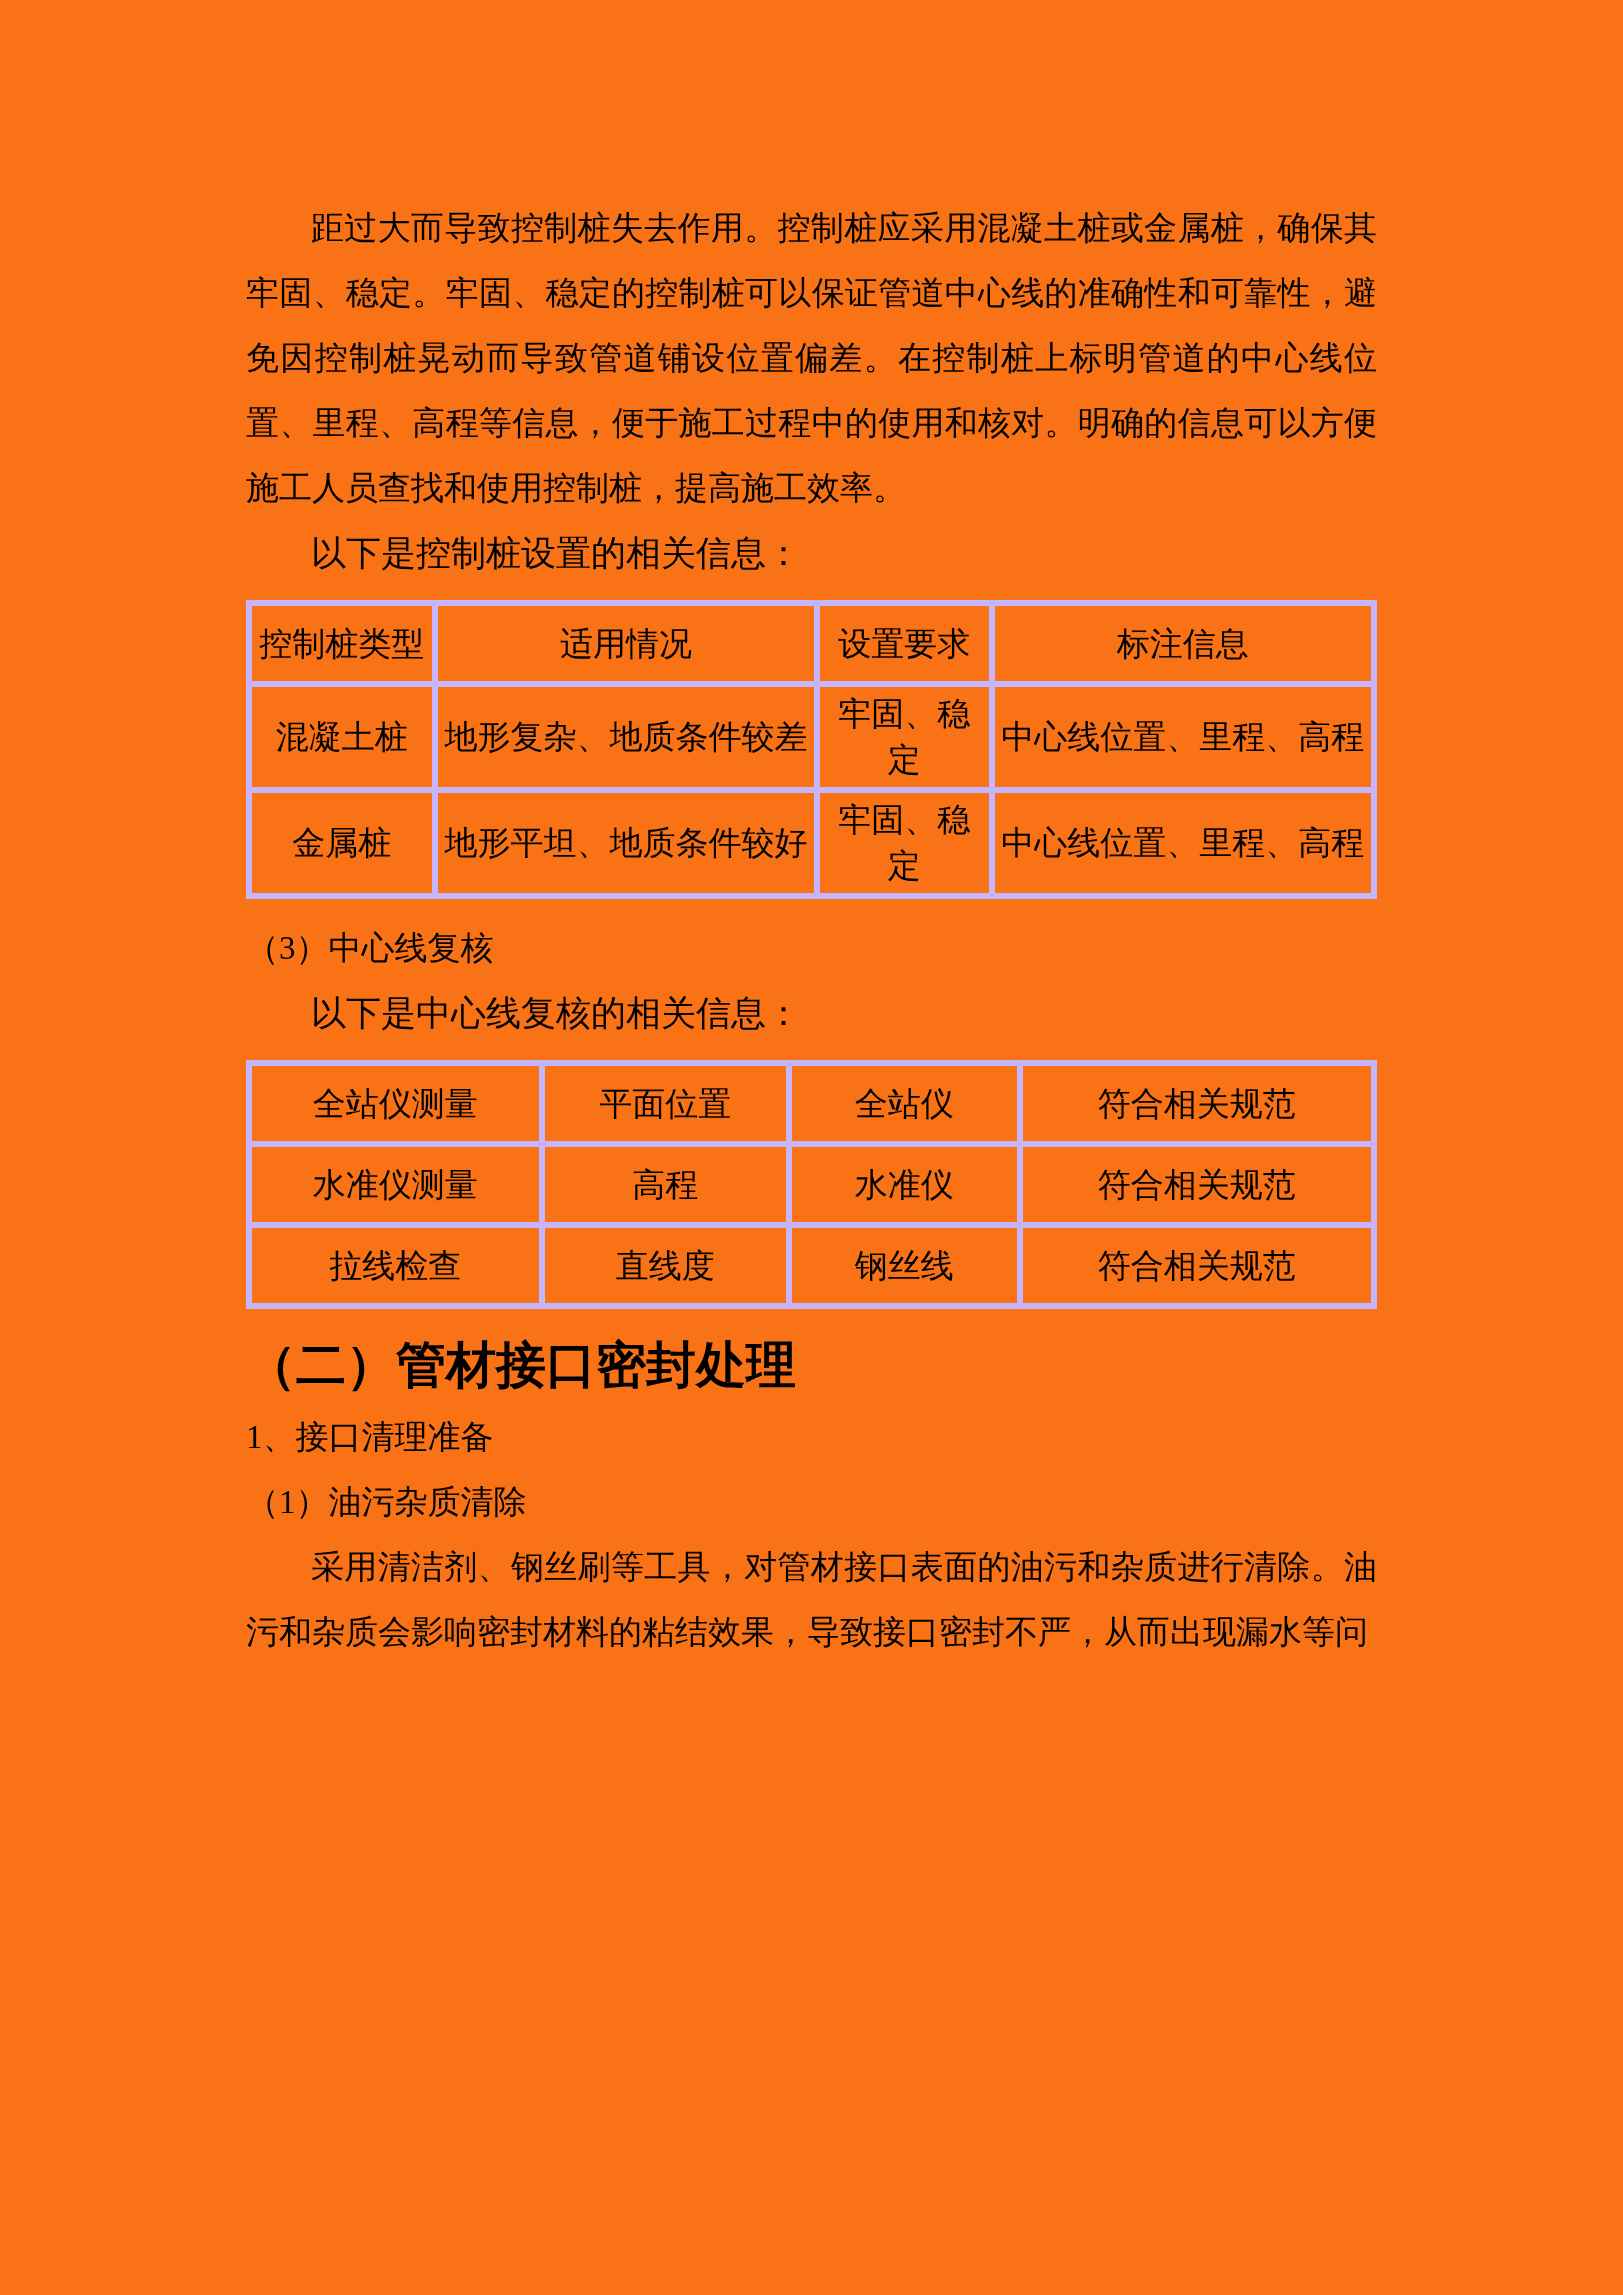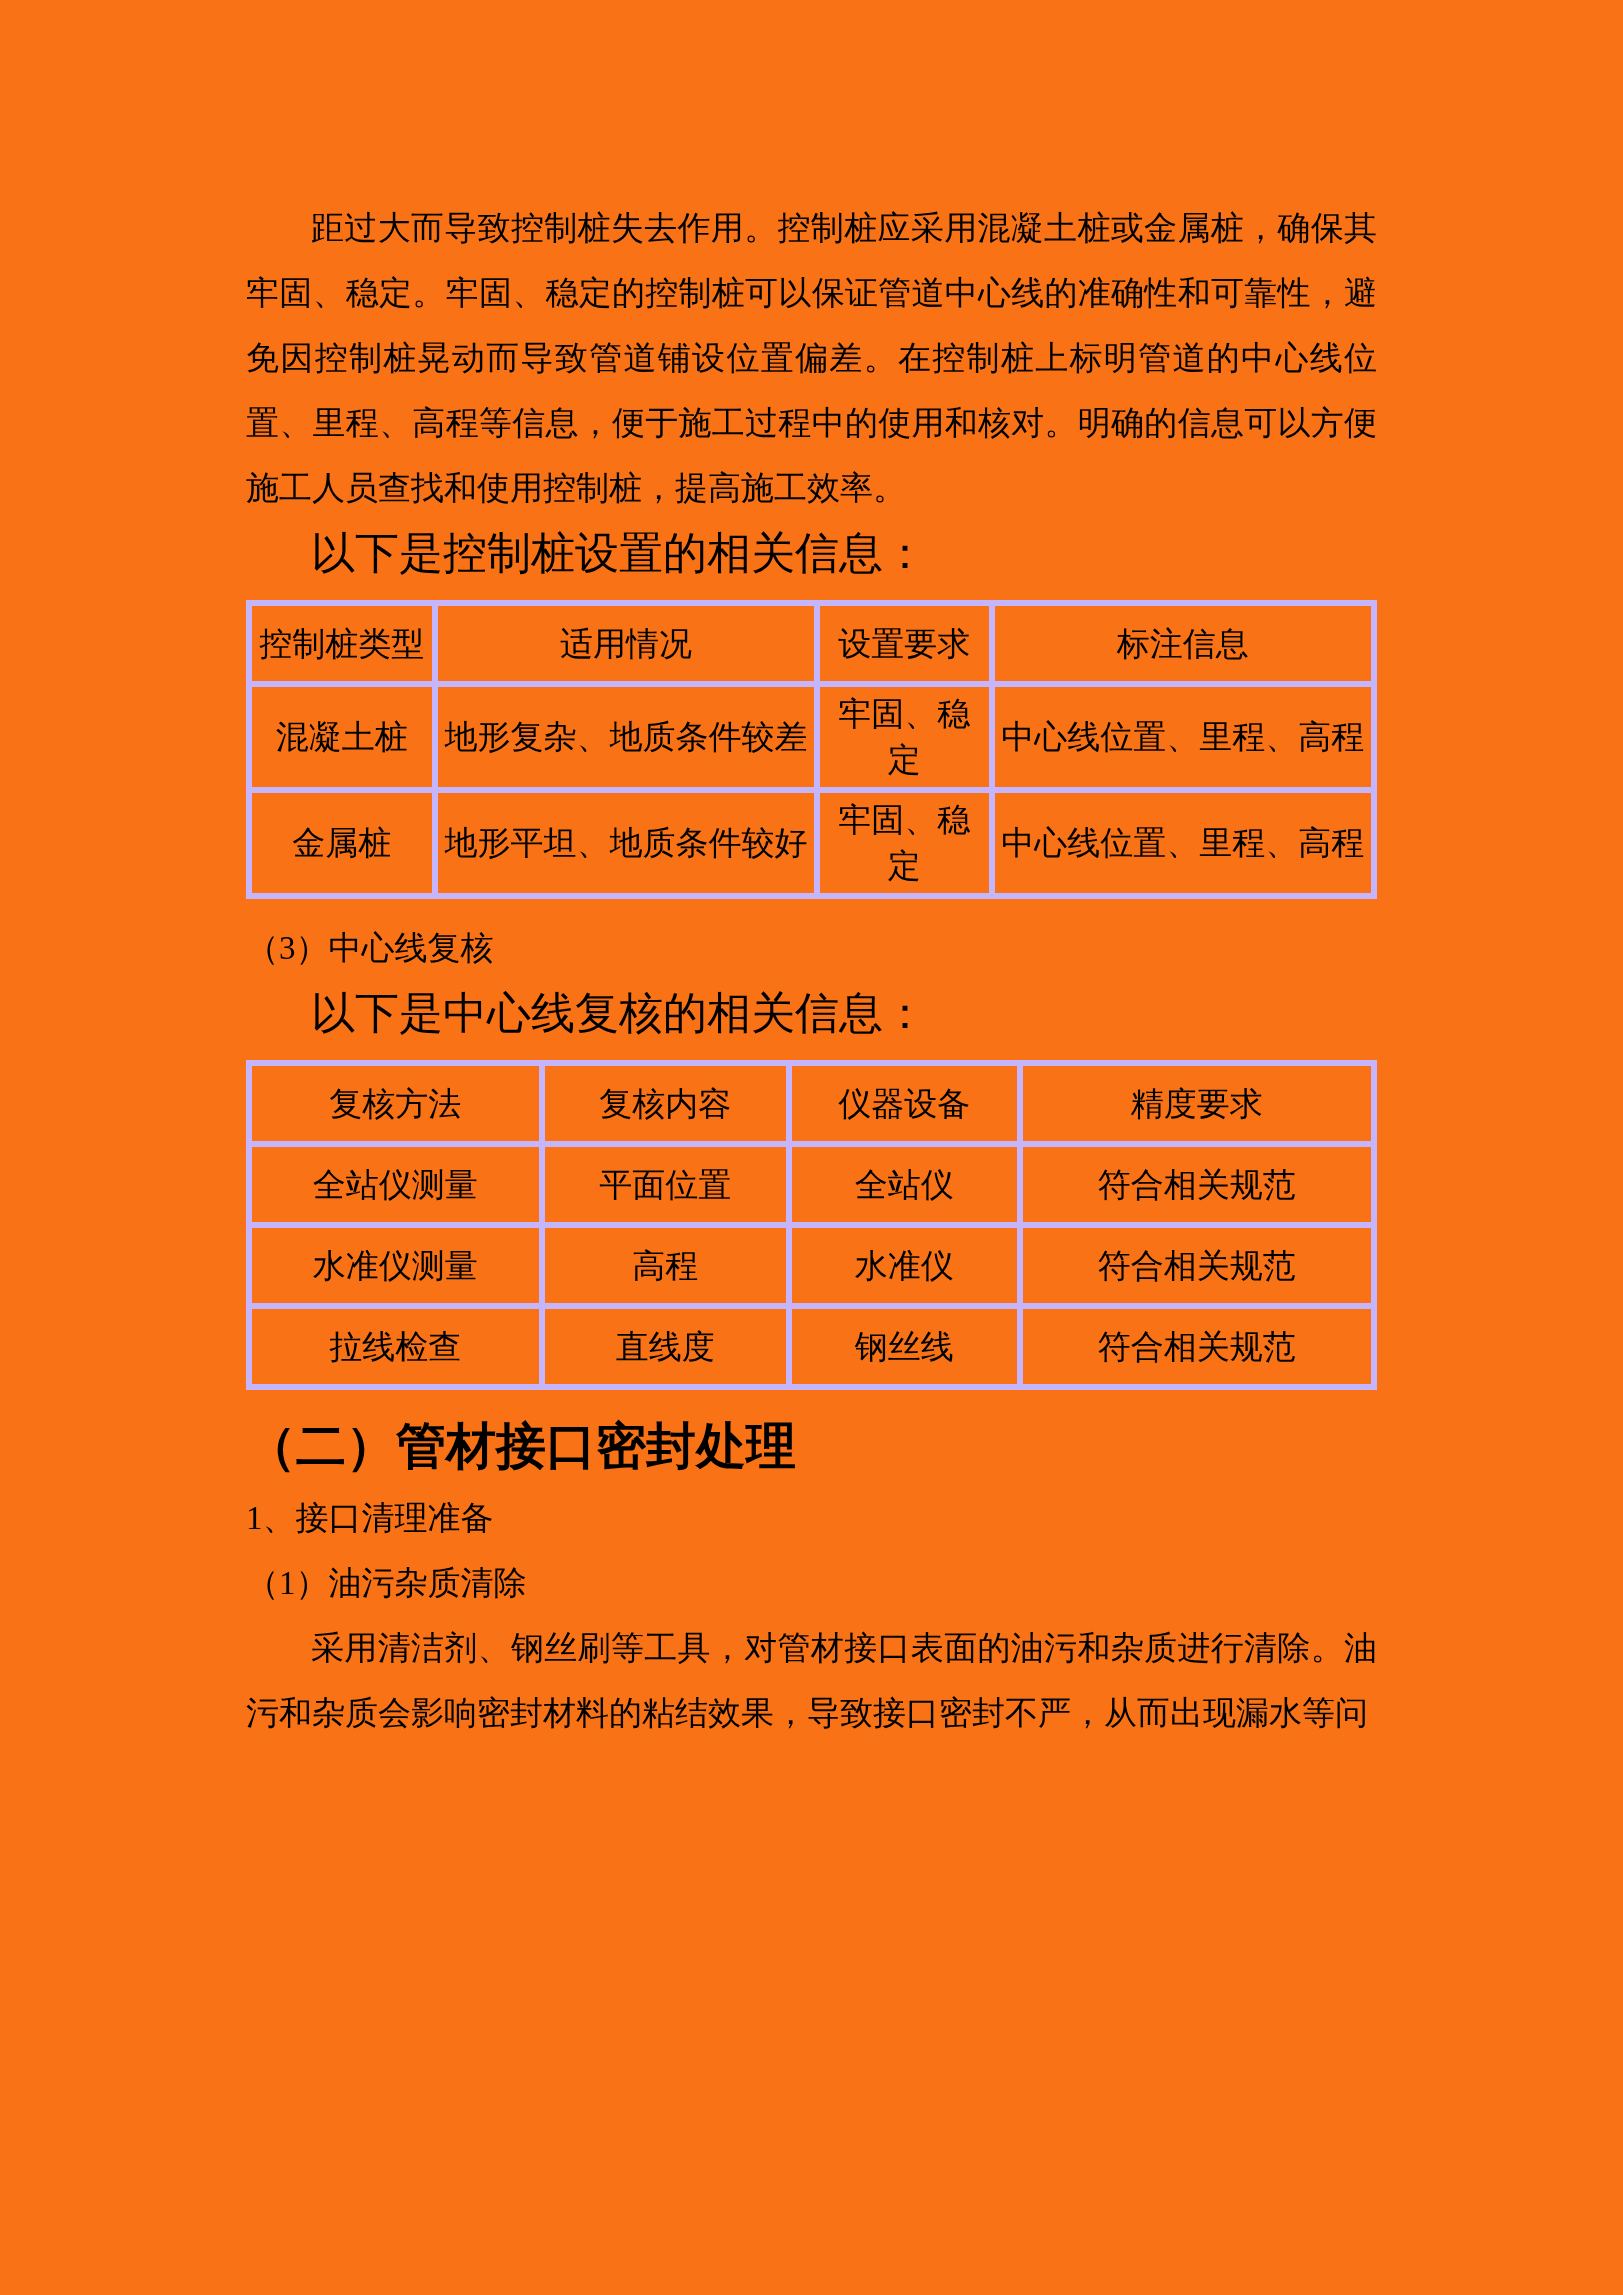--- a/index.html
+++ b/index.html
@@ -18,21 +18,21 @@
     overflow: hidden;
     background: #f97316;
   }
   .body-text {
     font-size: 33px;
     line-height: 65px;
     text-align: justify;
     text-indent: 65px;
   }
   .intro-line {
-    font-size: 44px;
+    font-size: 35px;
     line-height: 65px;
     text-indent: 65px;
   }
   .heading-l3 {
     font-size: 33px;
     line-height: 65px;
     margin-top: 9.2px;
   }
   .section-heading {
     font-size: 50px;
@@ -117,26 +117,20 @@
 
   <table class="doc-table">
     <colgroup>
       <col class="t2-c1">
         <col class="t2-c2">
         <col class="t2-c3">
         <col class="t2-c4">
     </colgroup>
     <tbody>
       <tr>
-        <th>复核方法</th>
-        <th>复核内容</th>
-        <th>仪器设备</th>
-        <th>精度要求</th>
-      </tr>
-      <tr>
         <td>全站仪测量</td>
         <td>平面位置</td>
         <td>全站仪</td>
         <td>符合相关规范</td>
       </tr>
       <tr>
         <td>水准仪测量</td>
         <td>高程</td>
         <td>水准仪</td>
         <td>符合相关规范</td>

